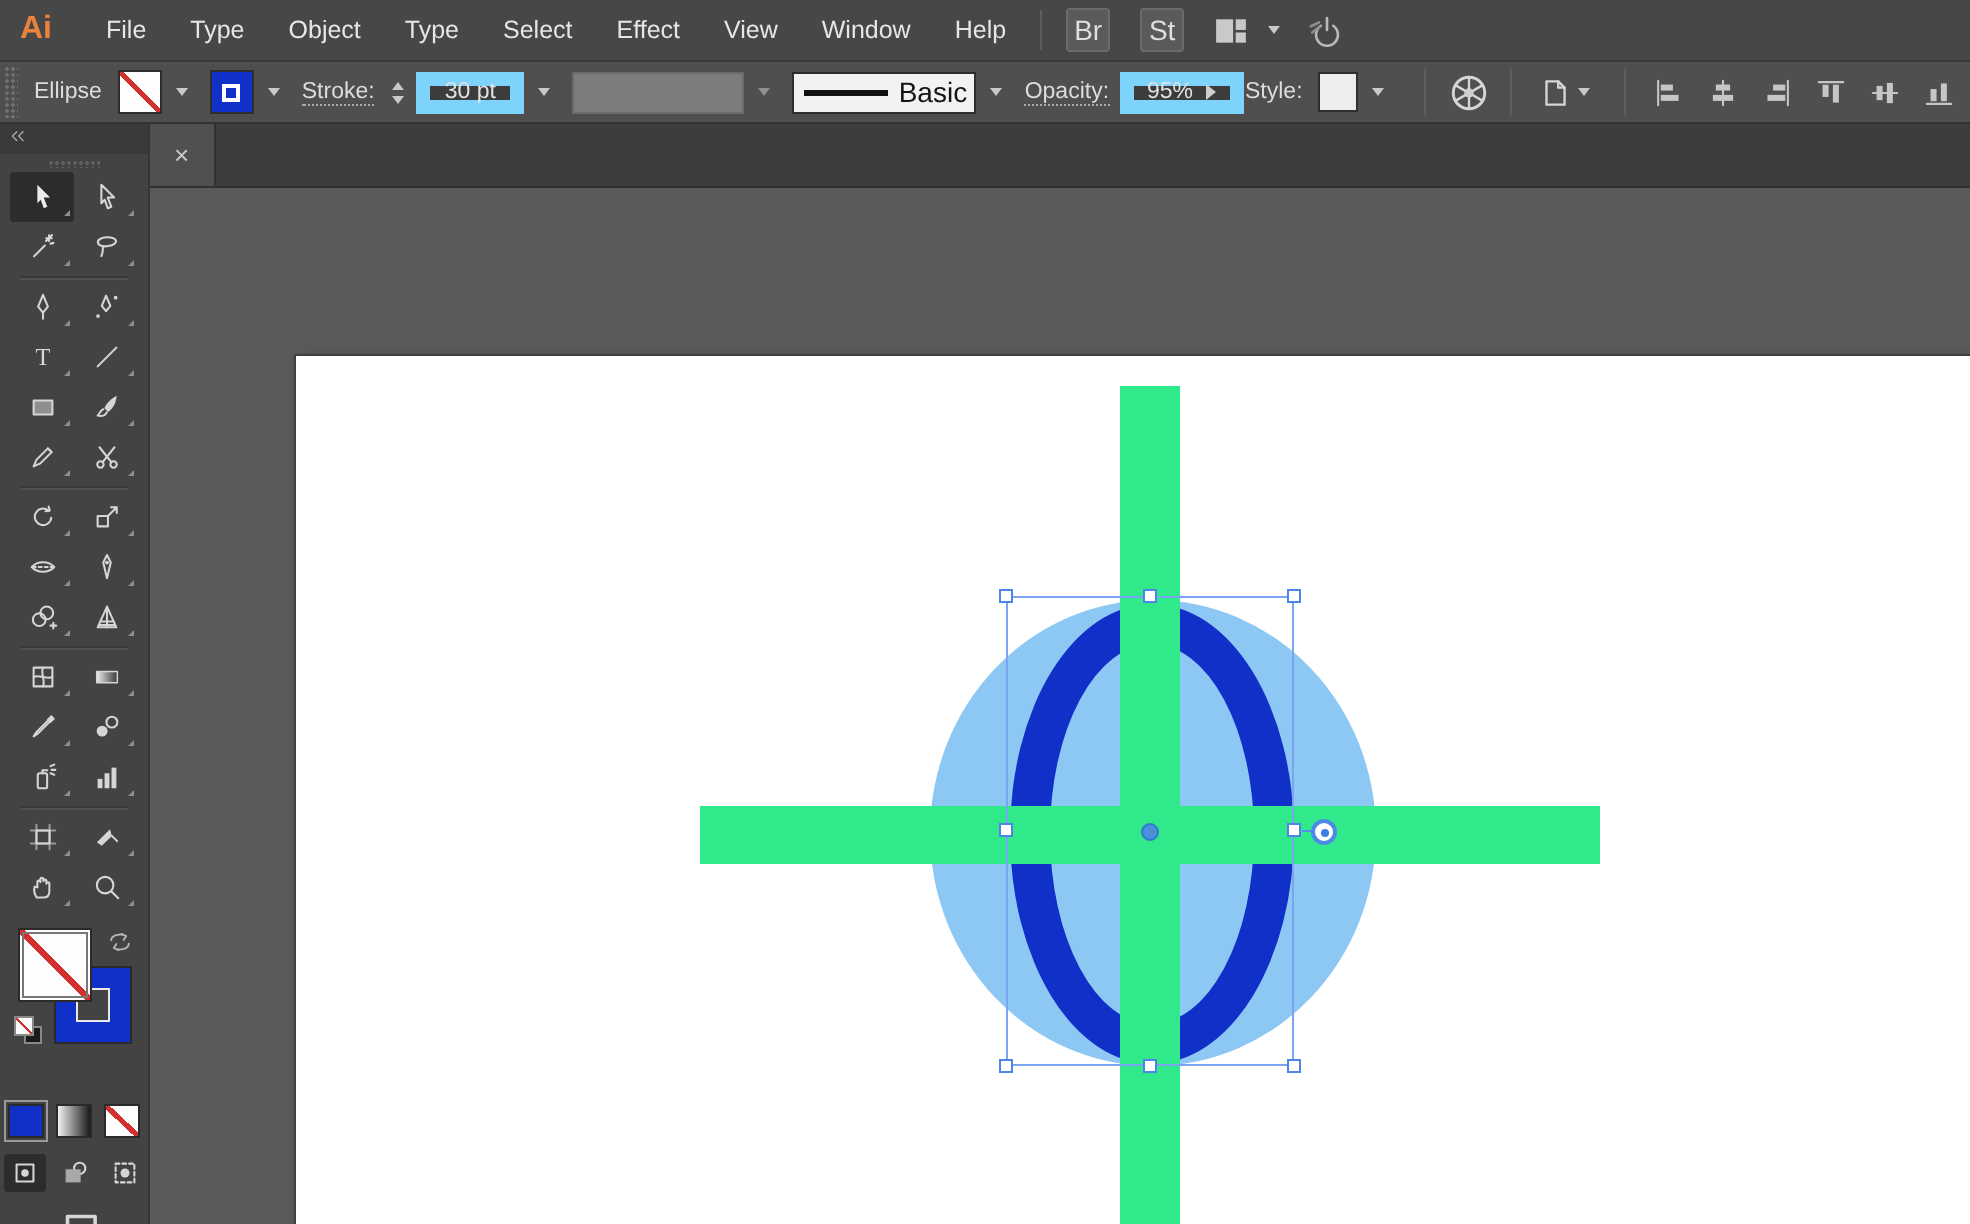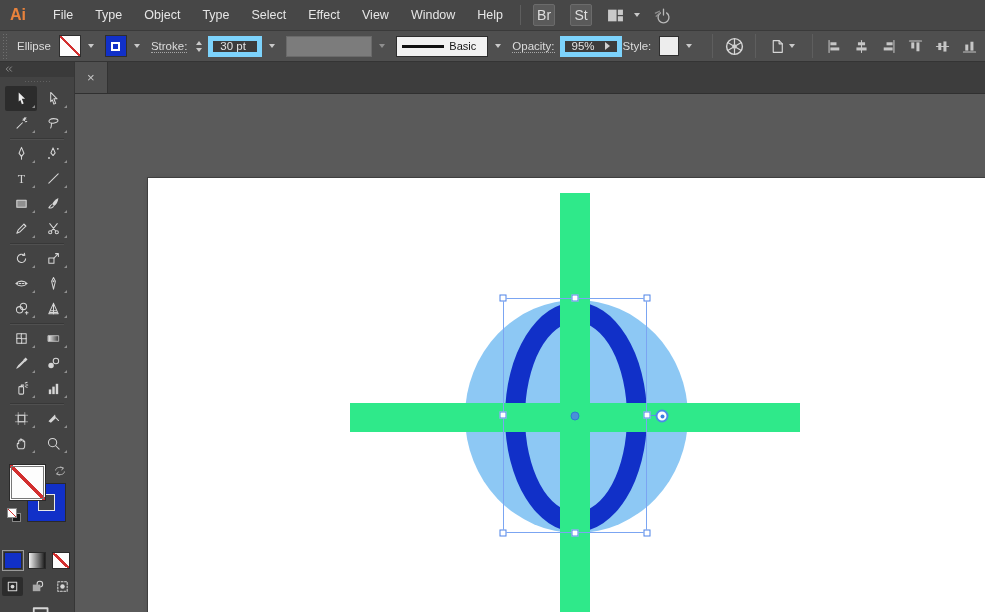--- a/index.html
+++ b/index.html
@@ -38,29 +38,29 @@
   .swatch-box { width:22px; height:22px; border:1px solid #2E2E2E; position:relative; }
   .swatch-none { background:linear-gradient(to top right,
       #FDFDFD 46%, #D22F2F 46%, #D22F2F 54%, #FDFDFD 54%); }
   .swatch-stroke { display:flex; align-items:center; justify-content:center; }
   .swatch-stroke .inner { width:9px; height:9px; border:2px solid #FFFFFF; }
   .chev-btn { width:14px; display:flex; justify-content:center; margin:0 7px 0 3px; }
   .stepper { display:flex; flex-direction:column; justify-content:center; gap:3px;
     width:13px; align-items:center; margin-right:3px; }
   .stepper .up { width:0;height:0;border-left:3.5px solid transparent;border-right:3.5px solid transparent;
     border-bottom:4.5px solid #C9C9C9; }
-  .field { background:#3C3C3C; border:5px solid #7dd3fc; height:21px; color:#E2E2E2;
+  .field { background:#3C3C3C; border:7px solid #7dd3fc; height:21px; color:#E2E2E2;
     font-size:11.5px; display:flex; align-items:center; padding:0 7px; }
   .combo-weight { width:54px; }
   .combo-disabled { width:86px; height:21px; background:#7C7C7C; border:1px solid #6A6A6A; }
   .chev.dim { border-top-color:#8F8F8F; }
   .stroke-style { width:92px; height:21px; background:#F2F2F2; border:1px solid #2D2D2D;
     display:flex; align-items:center; padding:0 5px; gap:5px; }
   .stroke-style .line { flex:0 0 42px; height:3px; background:#111; }
-  .stroke-style .txt { color:#151515; font-size:11px; }
+  .stroke-style .txt { color:#151515; font-size:14px; }
   .opacity-field { width:62px; justify-content:space-between; }
   .arrow-right { width:0; height:0; border-top:4px solid transparent; border-bottom:4px solid transparent;
     border-left:5px solid #CFCFCF; }
   .style-swatch { width:20px; height:20px; background:#EDEDED; border:1px solid #2E2E2E; }
   .cb-sep { width:1px; height:24px; background:#3C3C3C; border-right:1px solid #5E5E5E; margin:0 9px; }
   .icon-btn { display:flex; align-items:center; justify-content:center; width:24px; height:24px; }
   .align-group { display:flex; gap:7px; margin-left:2px; }
 
   
   .tabbar { position:absolute; top:62px; left:75px; right:0; height:32px;

